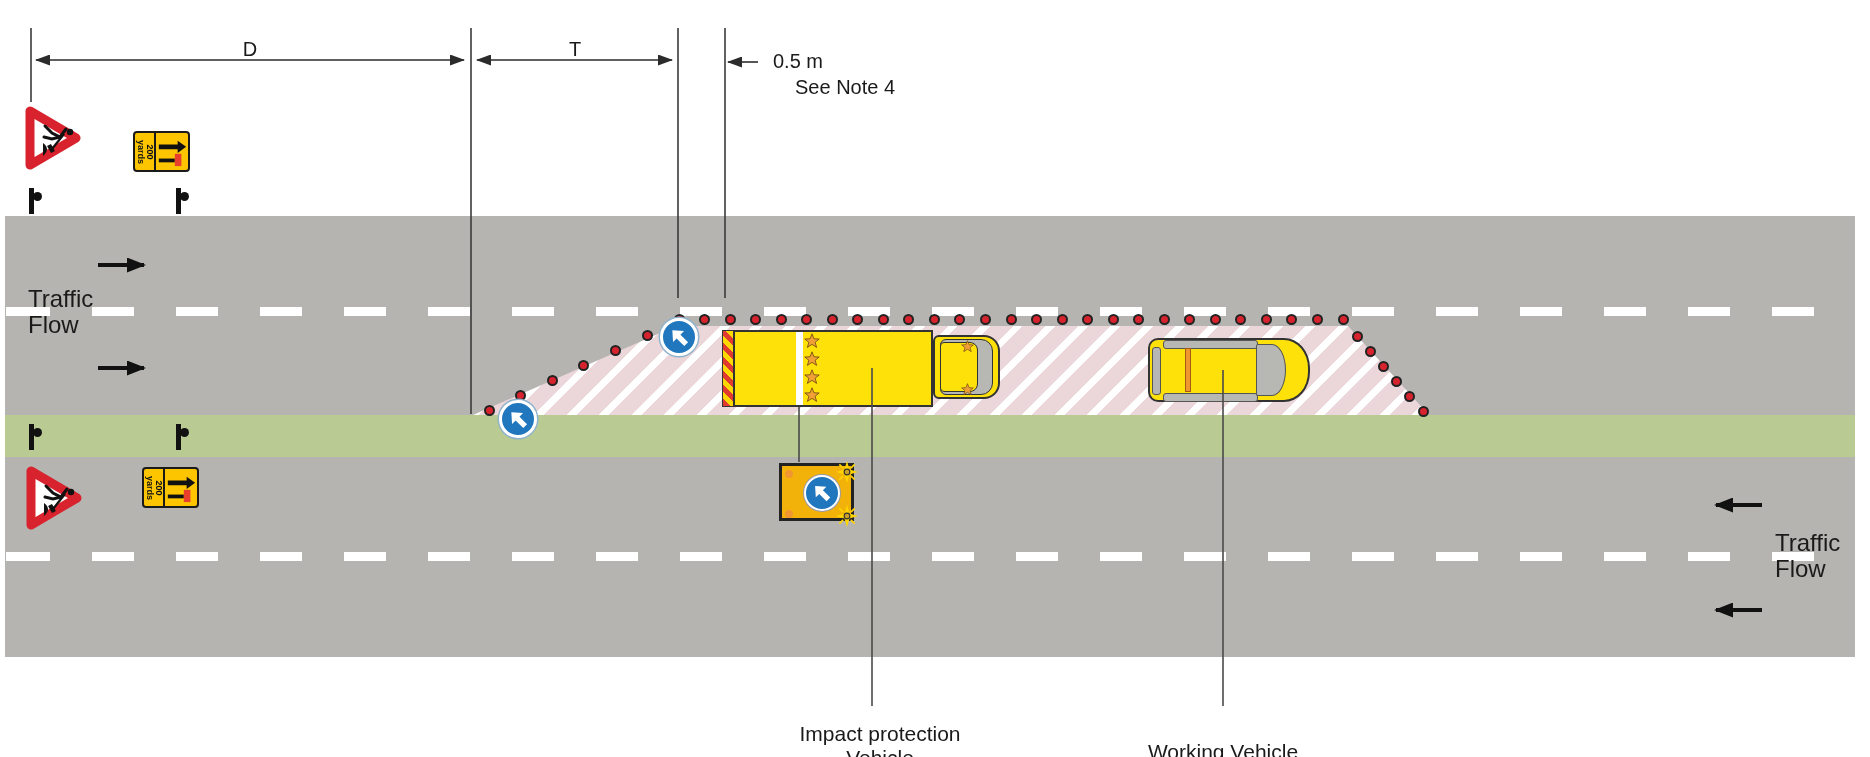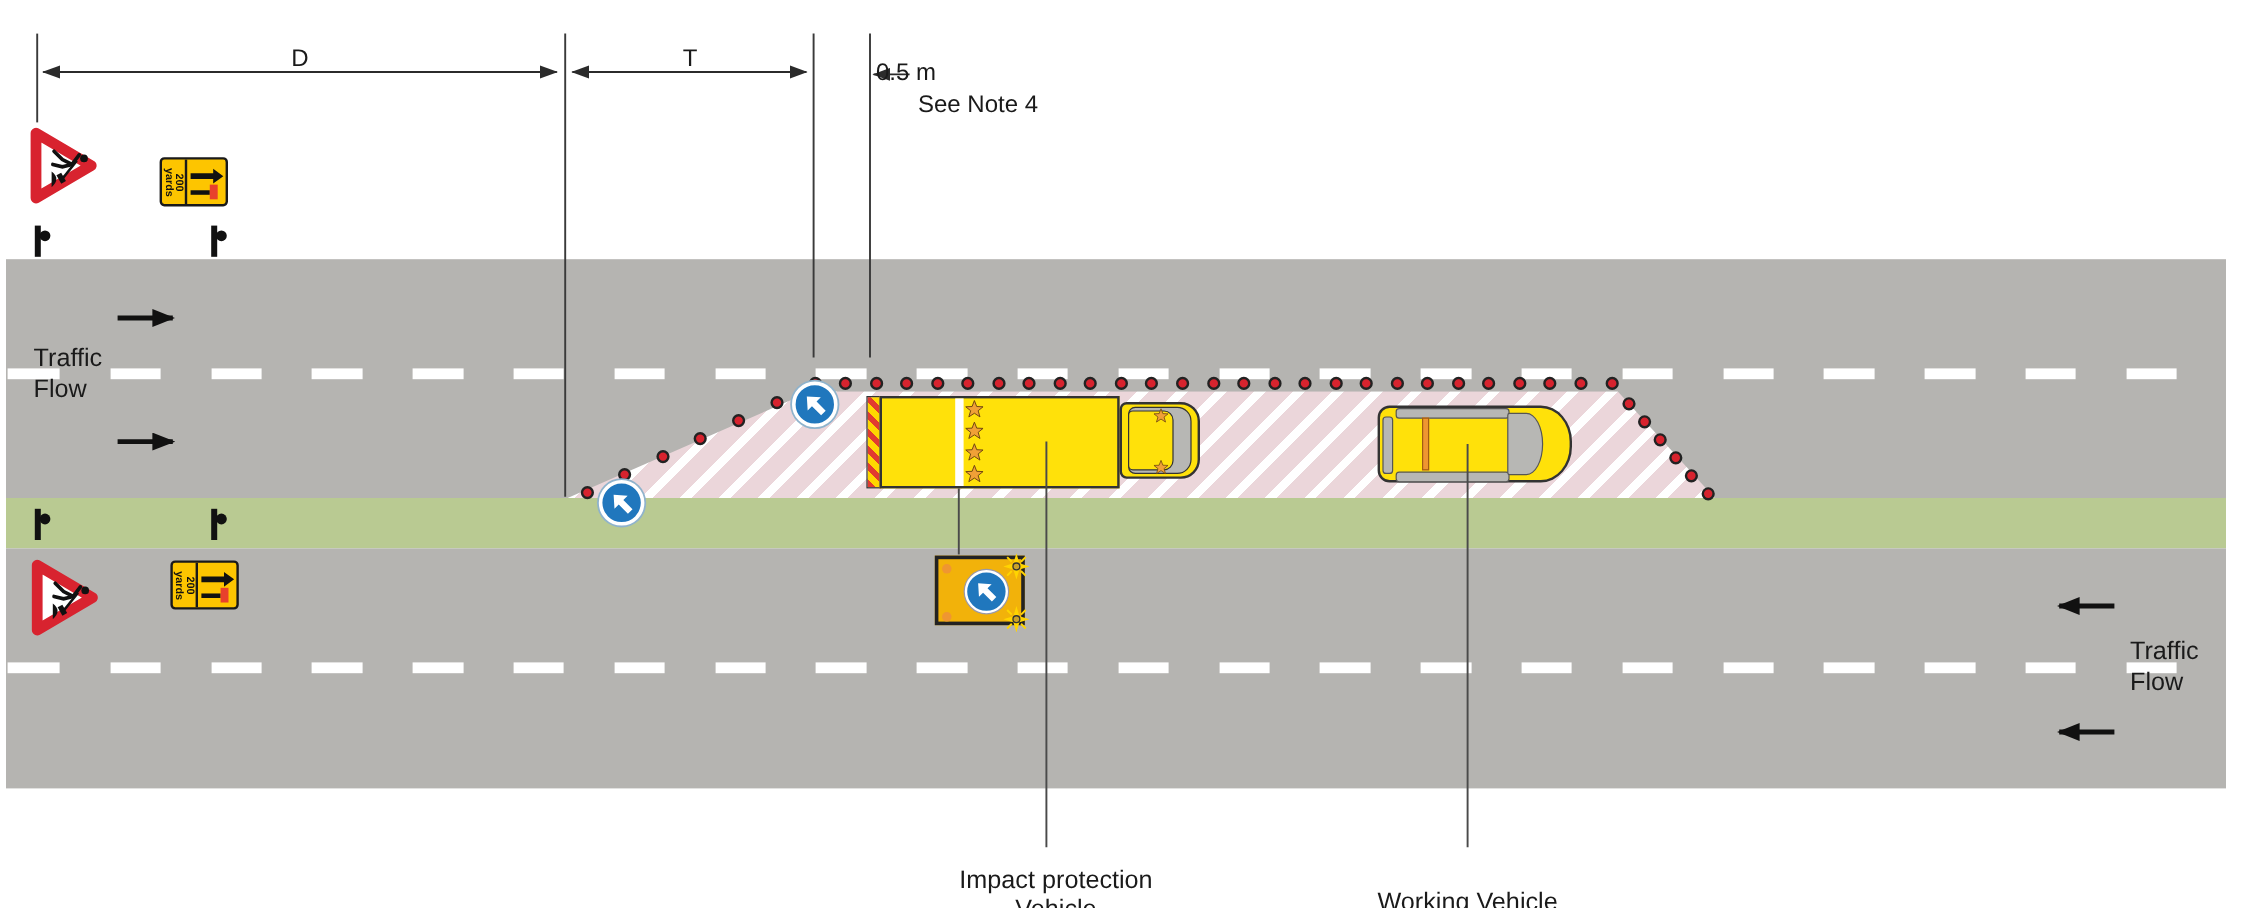--- a/index.html
+++ b/index.html
@@ -79,21 +79,21 @@
                 box-sizing:border-box;display:flex;align-items:center;justify-content:center;}
   .amber-dot{position:absolute;width:8px;height:8px;border-radius:50%;background:var(--c-stripeorange);}
   .burst{position:absolute;z-index:8;}
 
   
   #ann{position:absolute;left:0;top:0;width:1870px;height:757px;z-index:9;pointer-events:none;}
 
   .lbl{position:absolute;z-index:10;}
   .dimlbl{font-size:20px;text-align:center;width:100px;}
   .notelbl{font-size:20px;}
-  .flowlbl{font-size:21px;line-height:26px;}
+  .flowlbl{font-size:24px;line-height:26px;}
   .veh-lbl{font-size:21px;text-align:center;}
 </style>
 </head>
 <body>
 
 <div id="canvas">
 
   <div class="road" id="road-top">
     <div class="lane-dash" id="dash-top"></div>
   </div>
@@ -310,22 +310,22 @@
     <line x1="1762" y1="505" x2="1716" y2="505" stroke="#111" stroke-width="4" marker-end="url(#ahb)"></line>
     <line x1="1762" y1="610" x2="1716" y2="610" stroke="#111" stroke-width="4" marker-end="url(#ahb)"></line>
 
     <line x1="872" y1="368" x2="872" y2="706" stroke="#4a4a4a" stroke-width="1.6"></line>
     <line x1="799" y1="407" x2="799" y2="462" stroke="#4a4a4a" stroke-width="1.6"></line>
     <line x1="1223" y1="370" x2="1223" y2="706" stroke="#4a4a4a" stroke-width="1.6"></line>
   </svg>
 
   <div class="lbl dimlbl" style="left:200px;top:38px;">D</div>
   <div class="lbl dimlbl" style="left:525px;top:38px;">T</div>
-  <div class="lbl notelbl" style="left:730px;top:50px;">0.5 m</div>
-  <div class="lbl notelbl" style="left:765px;top:76px;">See Note 4</div>
+  <div class="lbl notelbl" style="left:773px;top:50px;">0.5 m</div>
+  <div class="lbl notelbl" style="left:795px;top:76px;">See Note 4</div>
 
   <div class="lbl flowlbl" style="left:28px;top:286px;">
     <div>Traffic</div>
     <div>Flow</div>
   </div>
   <div class="lbl flowlbl" style="left:1775px;top:530px;">
     <div>Traffic</div>
     <div>Flow</div>
   </div>
 

